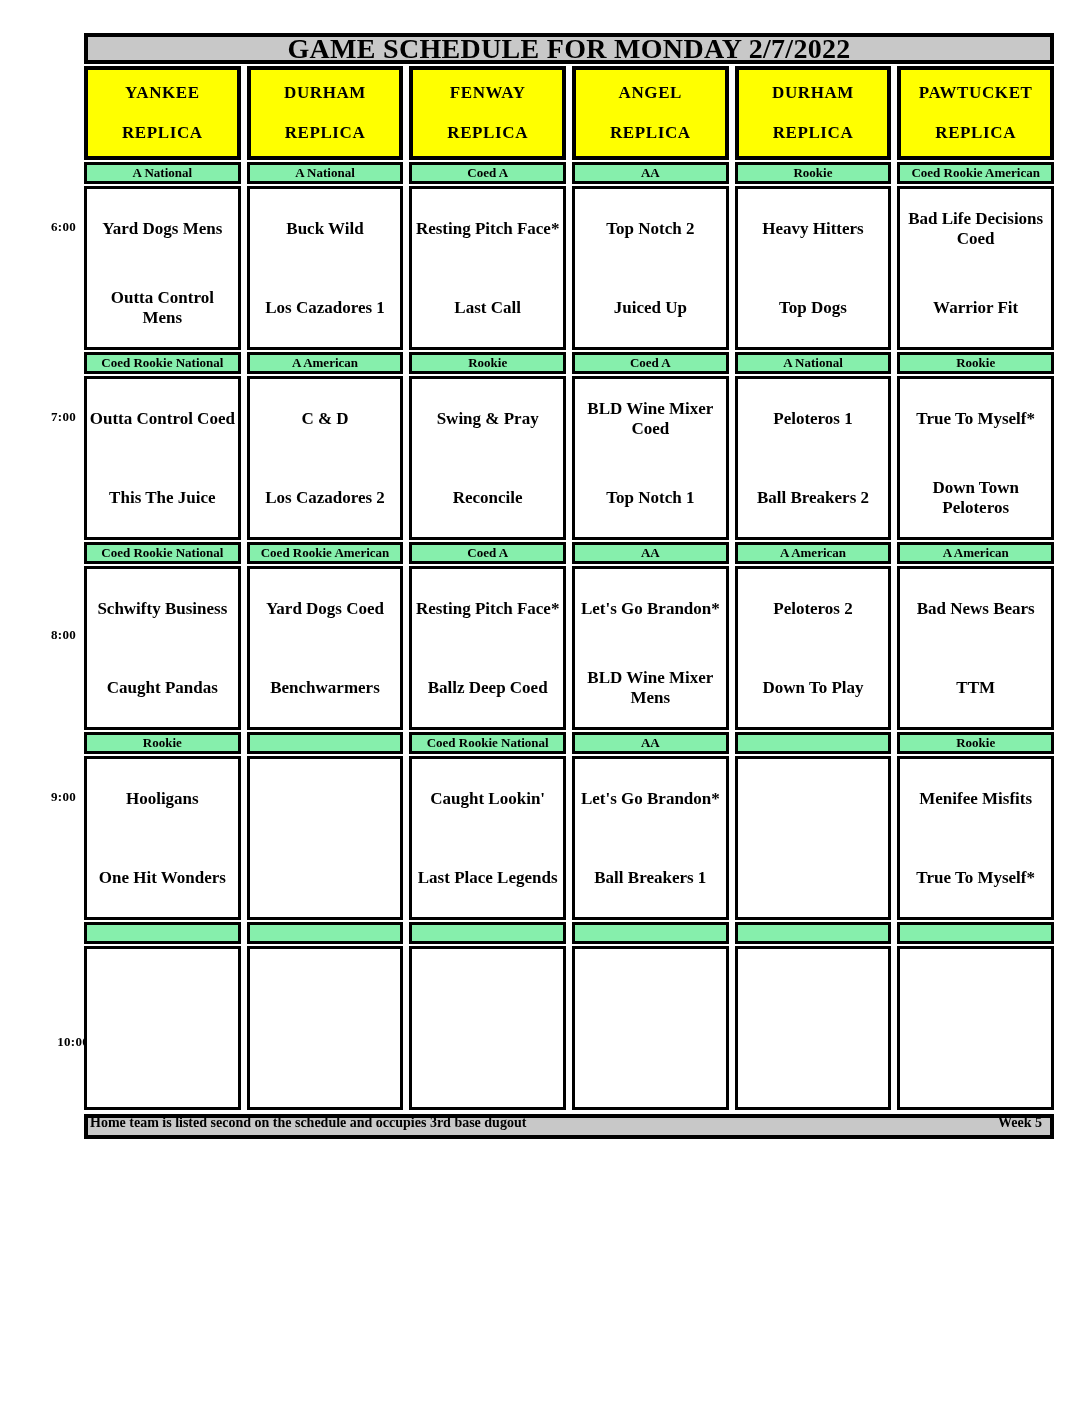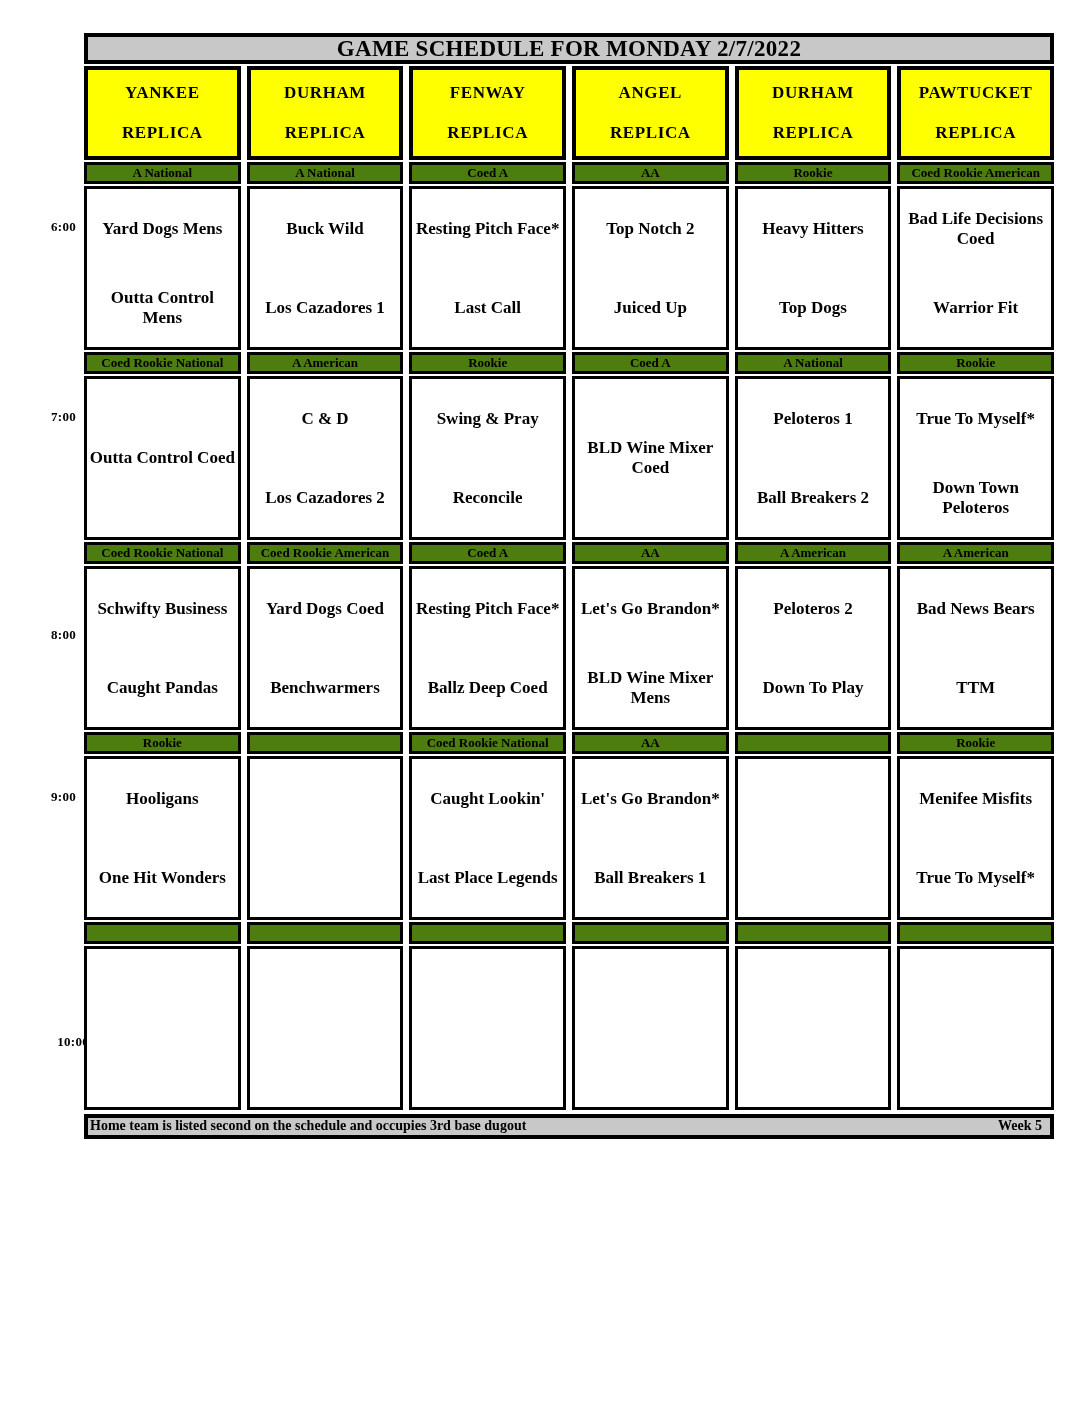--- a/index.html
+++ b/index.html
@@ -27,21 +27,21 @@
     left: 84px;
     top: 33px;
     width: 970px;
   }
   .title-bar {
     box-sizing: border-box;
     height: 31px;
     border: 4px solid #000000;
     background: #C8C8C8;
     text-align: center;
-    font-size: 23px;
+    font-size: 28px;
     font-weight: bold;
     line-height: 24px;
     letter-spacing: 0.3px;
   }
   .grid {
     margin-top: 2px;
     display: grid;
     grid-template-columns: repeat(6, 1fr);
     column-gap: 6px;
     row-gap: 2px;
@@ -54,21 +54,21 @@
     flex-direction: column;
     justify-content: center;
     gap: 20px;
     text-align: center;
     font-size: 17px;
     letter-spacing: 0.6px;
   }
   .division {
     box-sizing: border-box;
     border: 3px solid #000000;
-    background: #4d7c0f;
+    background: #86efac;
     font-size: 13px;
     font-weight: bold;
     text-align: center;
     line-height: 16px;
     white-space: nowrap;
     overflow: hidden;
   }
   .game {
     box-sizing: border-box;
     border: 3px solid #000000;
@@ -86,25 +86,25 @@
     line-height: 1.15;
     padding: 0 2px;
   }
   .footer-bar {
     margin-top: 4px;
     box-sizing: border-box;
     height: 25px;
     border: 4px solid #000000;
     background: #C8C8C8;
     display: flex;
-    align-items: flex-start;
+    align-items: flex-end;
     justify-content: space-between;
     font-size: 14px;
     font-weight: bold;
-    padding: 0 8px 11px 2px;
+    padding: 0 8px 4px 2px;
   }
 </style>
 </head>
 <body>
 
 <div class="page">
   <div id="time-gutter">
       <div class="time-label" style="top: 219px;">6:00</div>
       <div class="time-label" style="top: 409px;">7:00</div>
       <div class="time-label" style="top: 599px; margin-top: 28px;">8:00</div>
@@ -169,31 +169,33 @@
           <div class="team">Warrior Fit</div>
         </div>
         <div class="division">Coed Rookie National</div>
         <div class="division">A American</div>
         <div class="division">Rookie</div>
         <div class="division">Coed A</div>
         <div class="division">A National</div>
         <div class="division">Rookie</div>
         <div class="game">
           <div class="team">Outta Control Coed</div>
+          <div class="team">This The Juice</div>
         </div>
         <div class="game">
           <div class="team">C &amp; D</div>
           <div class="team">Los Cazadores 2</div>
         </div>
         <div class="game">
           <div class="team">Swing &amp; Pray</div>
           <div class="team">Reconcile</div>
         </div>
         <div class="game">
           <div class="team">BLD Wine Mixer Coed</div>
+          <div class="team">Top Notch 1</div>
         </div>
         <div class="game">
           <div class="team">Peloteros 1</div>
           <div class="team">Ball Breakers 2</div>
         </div>
         <div class="game">
           <div class="team">True To Myself*</div>
           <div class="team">Down Town Peloteros</div>
         </div>
         <div class="division">Coed Rookie National</div>

